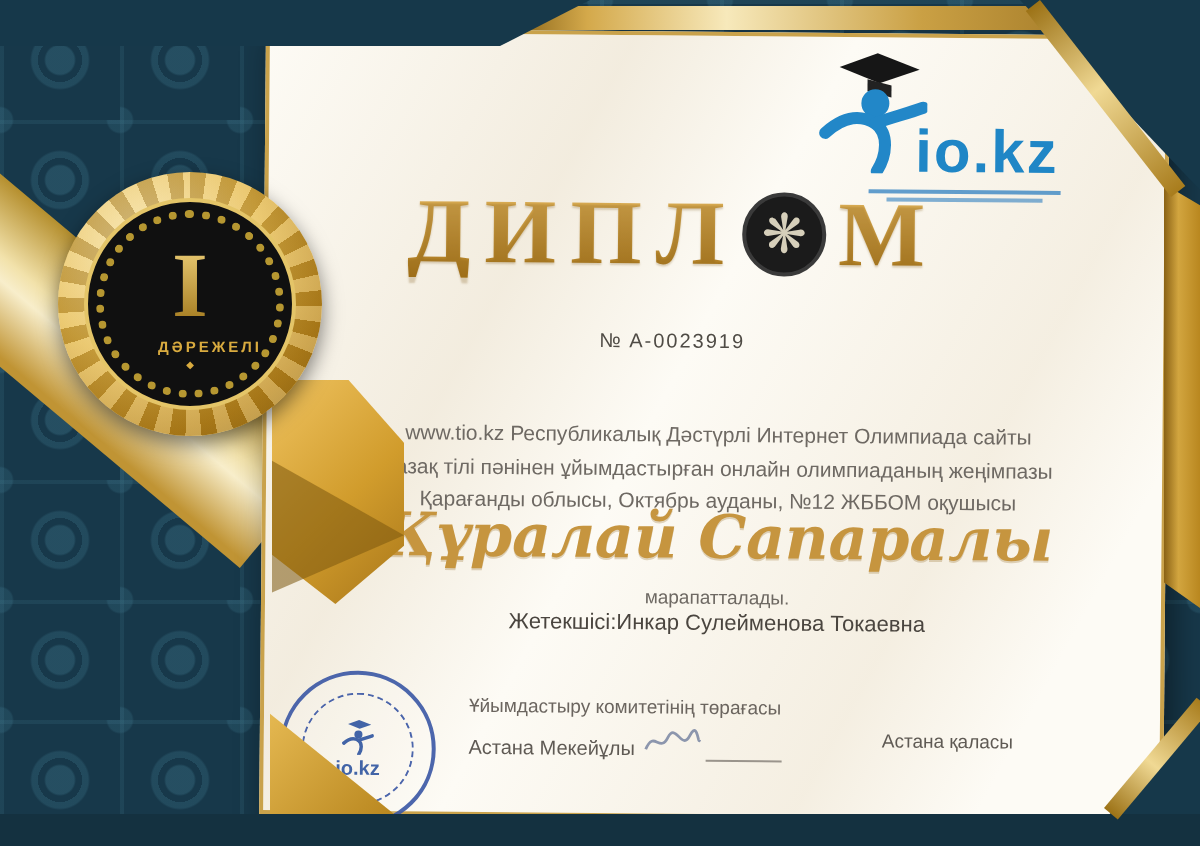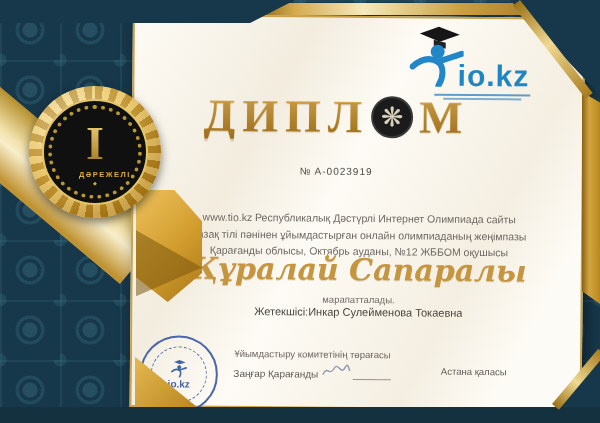--- a/index.html
+++ b/index.html
@@ -154,21 +154,21 @@
       <div>Қарағанды облысы, Октябрь ауданы, №12 ЖББОМ оқушысы</div>
     </div>
 
     <div class="abs recipient">Құралай Сапаралы</div>
     <div class="abs award-line">марапатталады.</div>
     <div class="abs supervisor-line">Жетекшісі:Инкар Сулейменова Токаевна</div>
 
     <div class="abs chairman">
       <div>Ұйымдастыру комитетінің төрағасы</div>
       <div class="chair-name-row">
-        <span>Заңғар Қарағанды</span>
+        <span>Астана Мекейұлы</span>
         <span style="margin-left:3px;">
           <svg width="30" height="14" viewBox="0 0 30 14">
             <path d="M2 11 C6 1 9 13 13 5 S20 12 24 4 S28 9 29 6" fill="none" stroke="#8c96ad" stroke-width="1.4"></path>
           </svg>
         </span>
         <span class="sig-line"></span>
       </div>
     </div>
 
     <div class="abs stamp">

